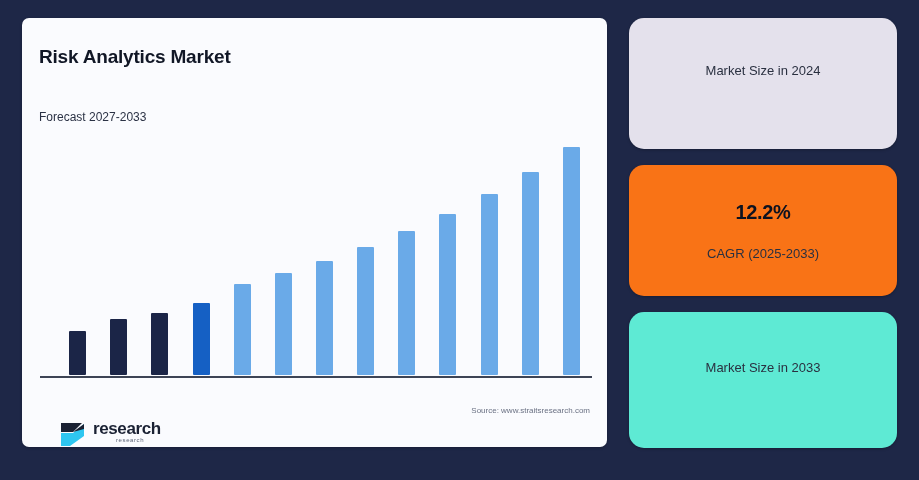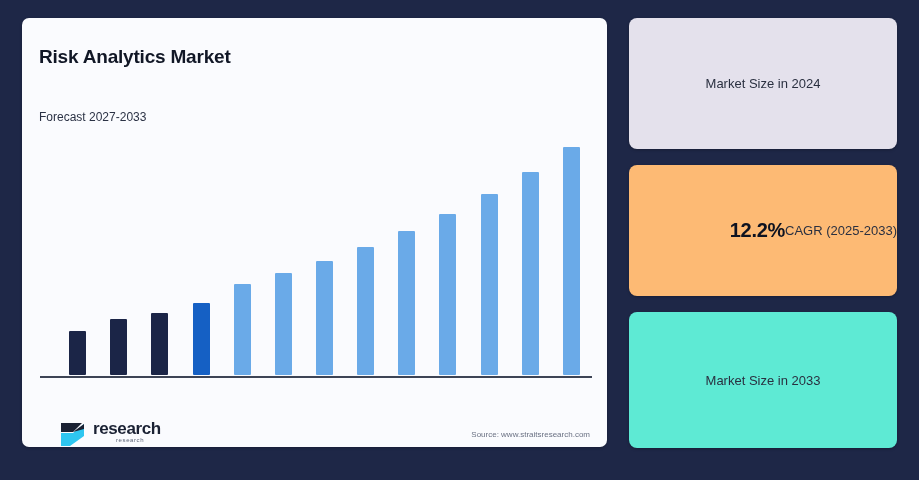--- a/index.html
+++ b/index.html
@@ -52,32 +52,32 @@
   .logo-mark{position:absolute;left:0;top:2px;width:30px;height:28px;}
   .logo-word{
     position:absolute;left:33px;top:1px;
     font-size:17px;font-weight:bold;color:#1a2133;letter-spacing:-.4px;
   }
   .logo-sub{
     position:absolute;left:56px;top:19px;
     font-size:6px;color:#5a6275;letter-spacing:.6px;
   }
   .source{
-    position:absolute;right:17px;top:412px;
+    position:absolute;right:17px;top:388px;
     font-size:8px;color:#6a7183;
   }
 
   
   .cards{
     position:absolute;left:629px;top:18px;width:268px;height:430px;
   }
   .card{
-    position:absolute;left:0;width:268px;border-radius:8px;
+    position:absolute;left:0;width:268px;border-radius:15px;
     box-sizing:border-box;
-    display:flex;flex-direction:row;align-items:center;justify-content:center;
+    display:flex;flex-direction:column;align-items:center;justify-content:center;
     box-shadow:0 1px 3px rgba(0,0,0,.25);
   }
   #card-0{top:0;height:131px;}
   #card-1{top:147px;height:131px;}
   #card-2{top:294px;height:136px;}
   .card-label{font-size:13px;color:#2a3040;}
   .card-value{font-size:20px;font-weight:bold;color:#0d1220;letter-spacing:-.3px;}
   .gap-a{height:26px;}
   .gap-b{height:22px;}
 </style>
@@ -148,21 +148,21 @@
     </div>
 
     <div class="source">Source: www.straitsresearch.com</div>
   </div>
 
   <div class="cards" id="cards">
       <div class="card" id="card-0" style="background: rgb(228, 225, 236);">
         <div class="card-label">Market Size in 2024</div>
         <div class="gap-a"></div>
       </div>
-      <div class="card" id="card-1" style="background: #fdba74; justify-content: flex-end;">
+      <div class="card" id="card-1" style="background: #f97316;">
         <div class="card-value">12.2%</div>
         <div class="gap-b"></div>
         <div class="card-label">CAGR (2025-2033)</div>
       </div>
       <div class="card" id="card-2" style="background: #5eead4;">
         <div class="card-label">Market Size in 2033</div>
         <div class="gap-a"></div>
       </div>
     </div>
 

